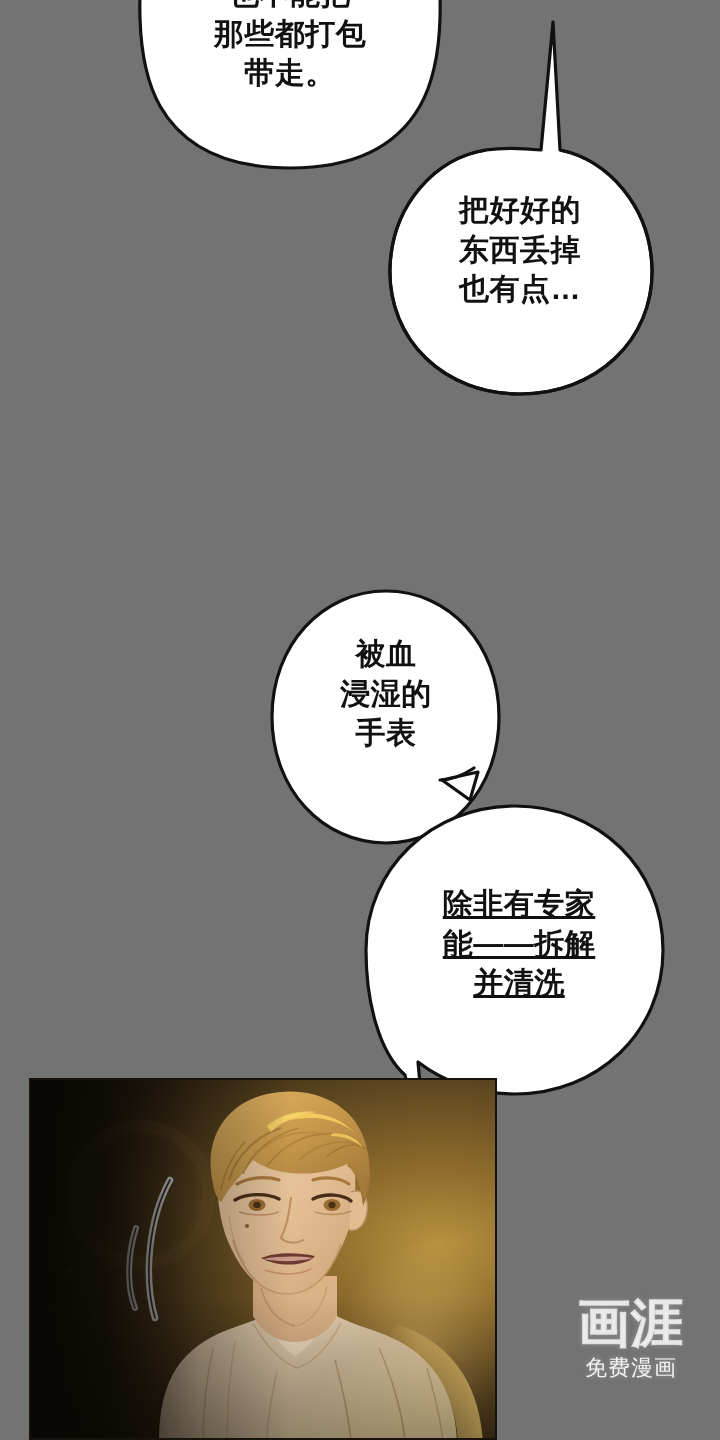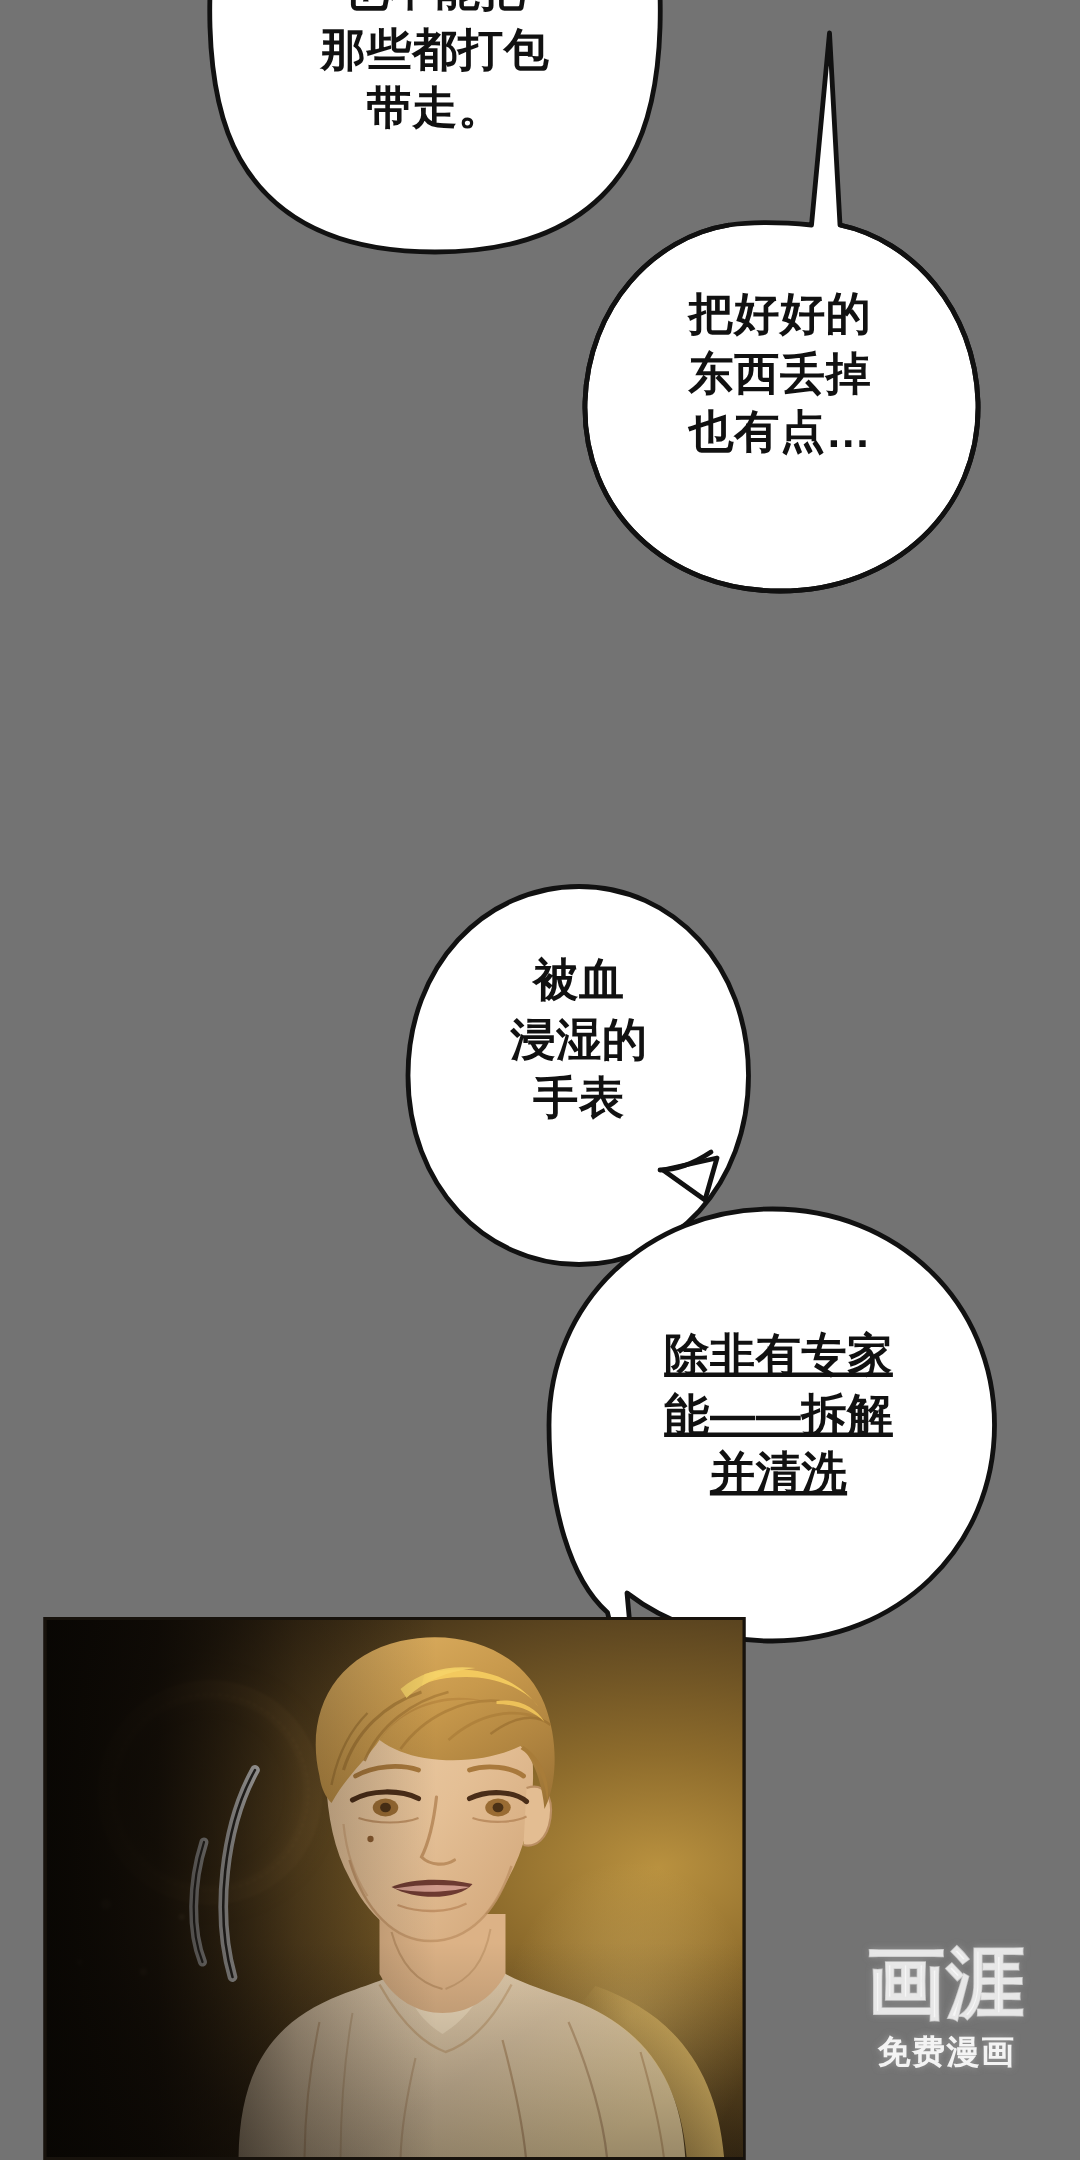--- a/index.html
+++ b/index.html
@@ -124,21 +124,21 @@
     font-size: 52px;
     font-weight: 700;
     line-height: 1.05;
     letter-spacing: 1px;
     color: rgba(255,255,255,0.92);
     -webkit-text-stroke: 1px rgba(225,225,225,0.7);
     filter: blur(0.35px);
   }
   #watermark .wm-sub {
     font-size: 22px;
-    font-weight: 700;
+    font-weight: 400;
     letter-spacing: 1px;
     margin-top: 2px;
     color: rgba(255,255,255,0.9);
     filter: blur(0.35px);
   }
 </style>
 </head>
 <body>
 
 <div id="page">

